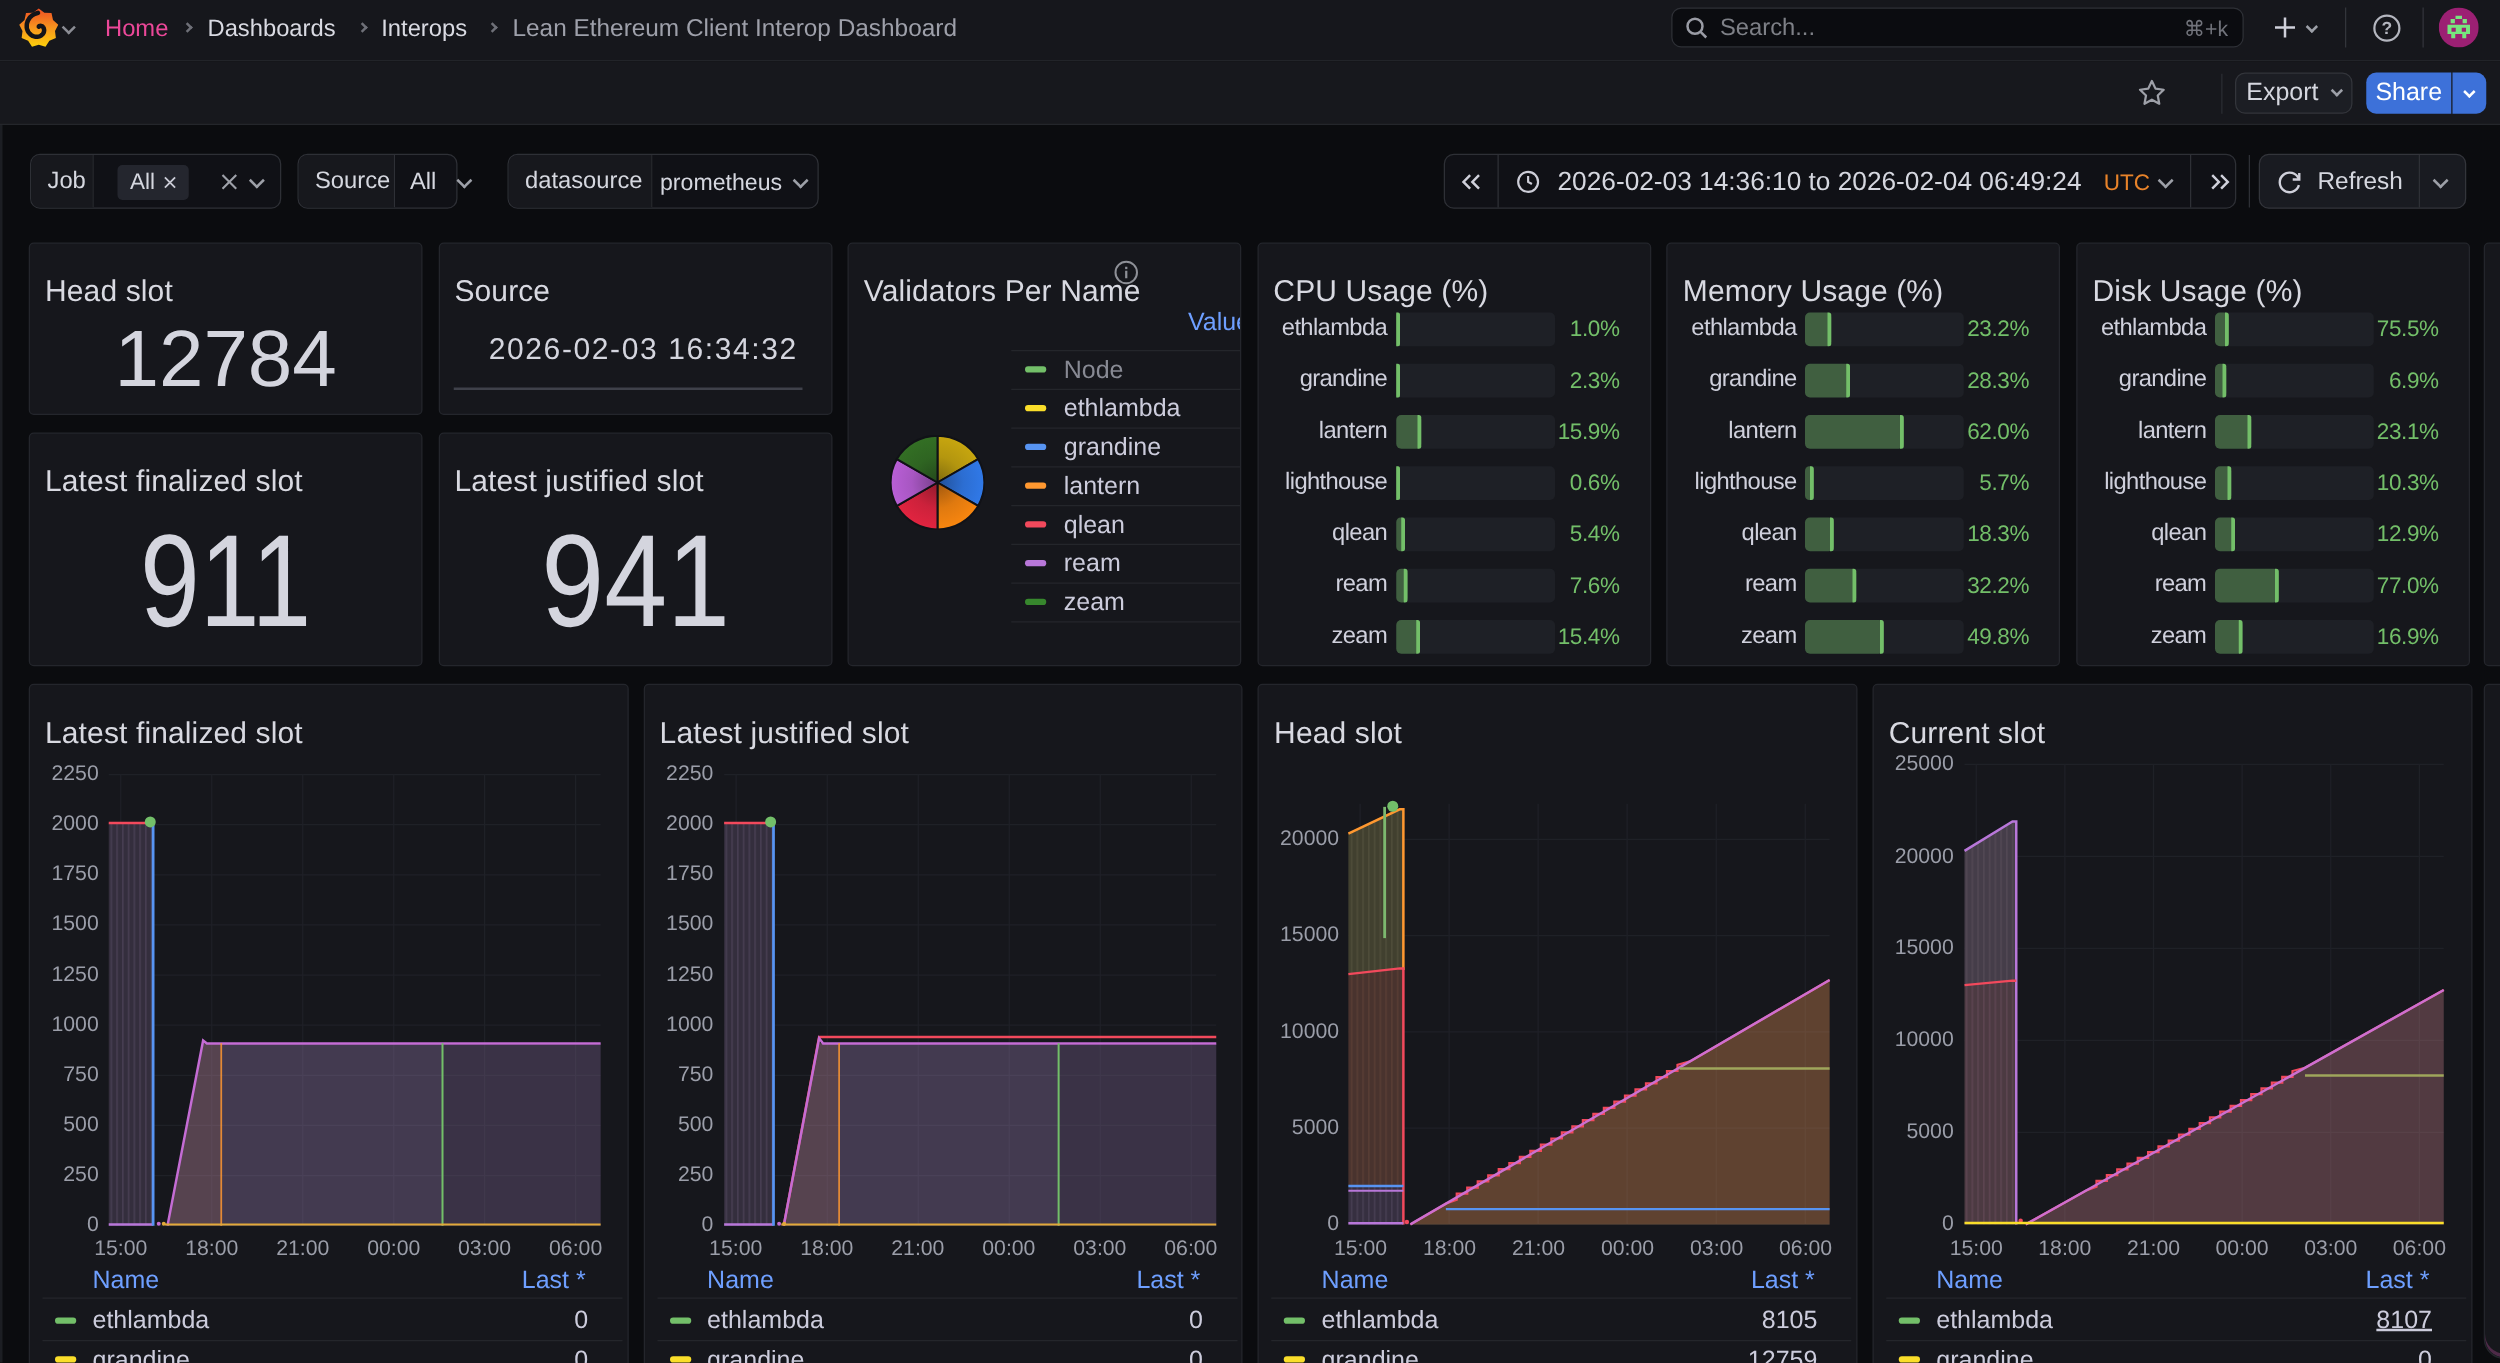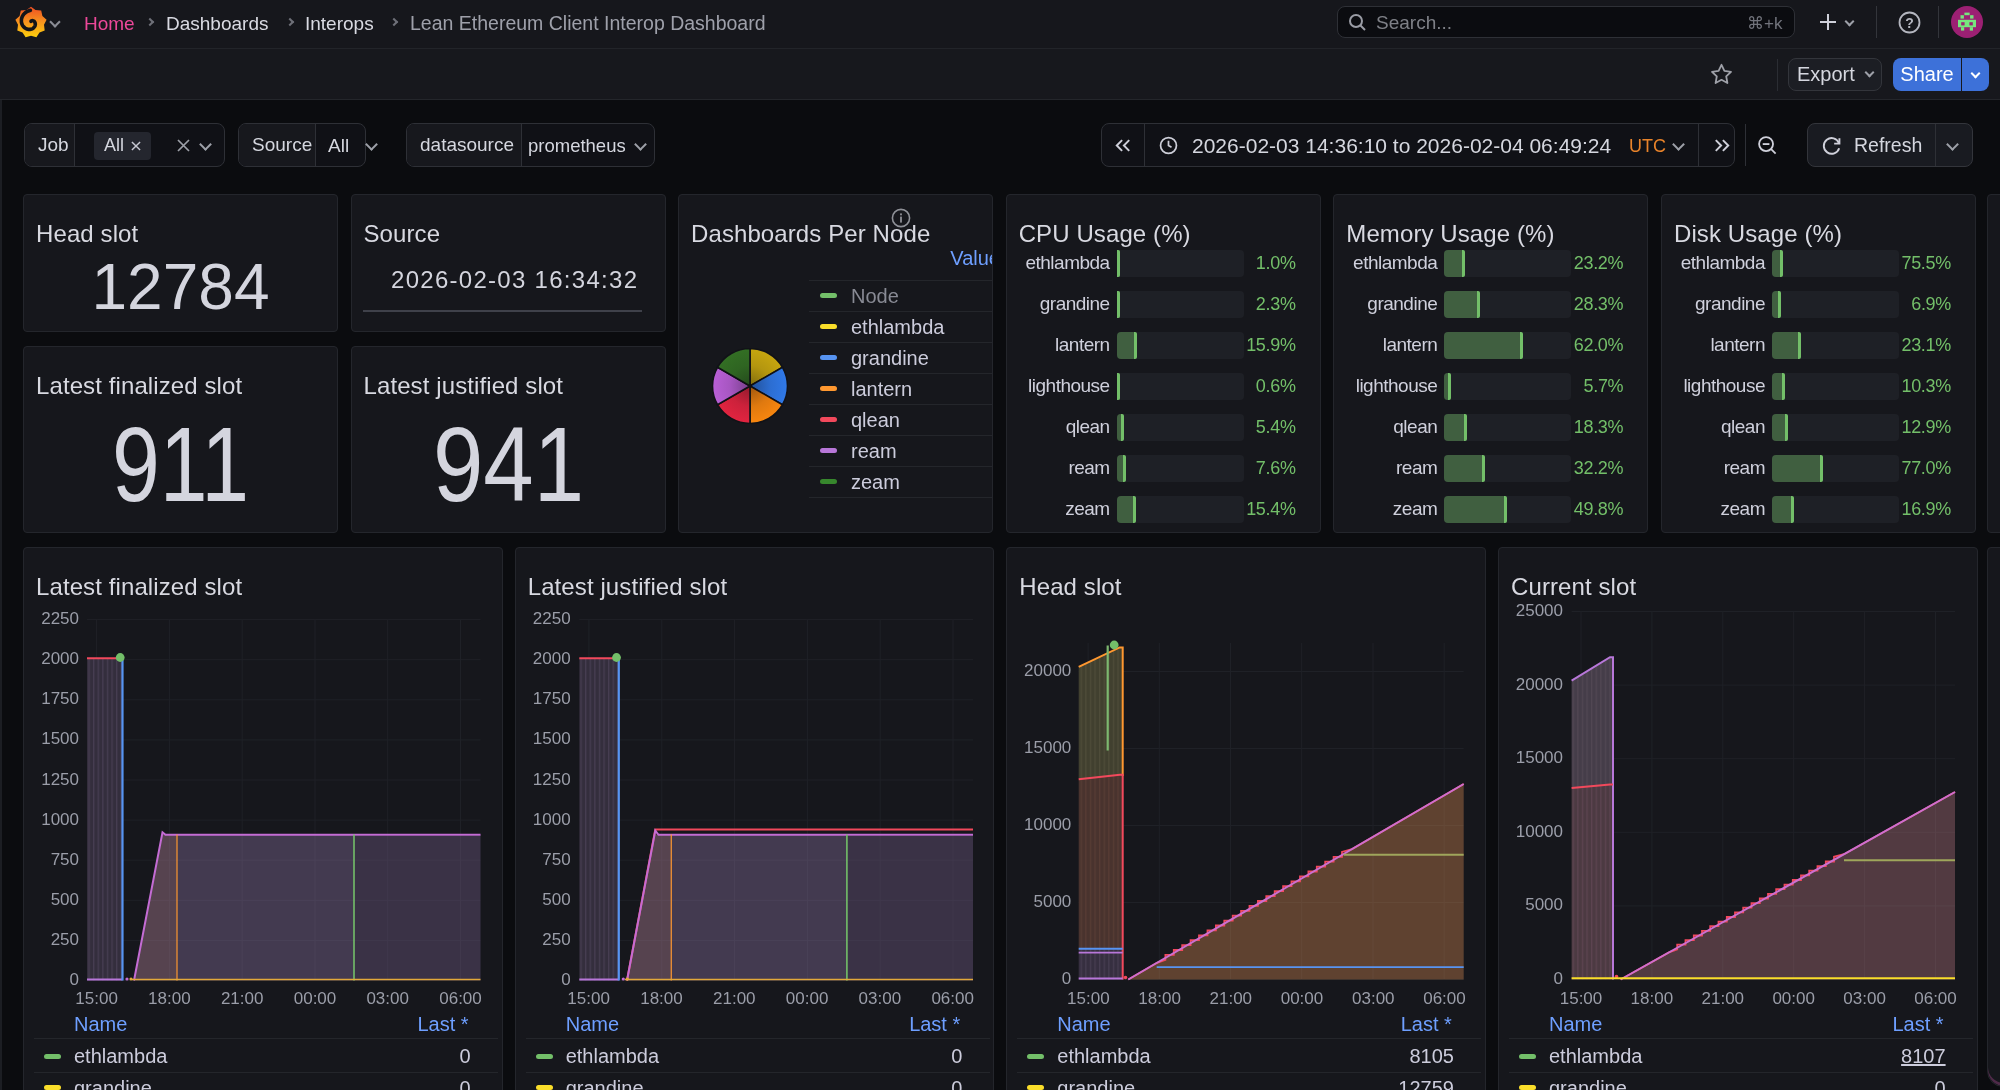--- a/index.html
+++ b/index.html
@@ -114,21 +114,21 @@
   <div class="lbl" style="width:77px;padding-left:13px;">Source</div>
   <div class="abs" style="left:89px;top:11px;color:#d5d7df;font-size:19px;font-weight:500;">All</div>
   <span class="chev abs" style="left:128px;top:16px;"></span>
 </div>
 <div class="grp" style="left:406px;width:249px;">
   <div class="lbl" style="width:115px;padding-left:13px;">datasource</div>
   <div class="abs" style="left:121px;top:11px;color:#d5d7df;font-size:18.5px;font-weight:500;">prometheus</div>
   <span class="chev abs" style="left:229px;top:16px;"></span>
 </div>
 
-<div class="grp" style="left:1101px;width:634px;">
+<div class="grp" style="left:1155px;width:634px;">
   <div class="abs" style="left:0;top:0;width:43.4px;height:42px;display:flex;align-items:center;justify-content:center;border-right:1px solid #2e3036;">
     <svg width="16" height="15" viewBox="0 0 18 16">
         <path d="M8 2 L2 8 L8 14 M16 2 L10 8 L16 14" stroke="#cfd0da" stroke-width="2.2" fill="none"></path>
       </svg>
   </div>
   <svg class="abs" style="left:57px;top:11.5px;" width="19" height="19" viewBox="0 0 22 22">
     <circle cx="11" cy="11" r="9.2" fill="none" stroke="#cdced8" stroke-width="2"></circle>
     <path d="M11 5.5 V11 L14.5 13" stroke="#cdced8" stroke-width="2" fill="none"></path>
   </svg>
   <div class="abs" style="left:90px;top:10px;font-size:21px;font-weight:500;color:#d5d7df;">2026-02-03 14:36:10 to 2026-02-04 06:49:24</div>
@@ -182,21 +182,21 @@
 </div>
 
 <div class="panel" style="left:350.5px;top:346px;width:315px;height:186.5px;">
   <div class="ptitle">Latest justified slot</div>
   <svg class="abs" style="left:0;top:0;" width="313" height="185">
       <text x="156.5" y="153.5" text-anchor="middle" font-size="105" font-weight="500" fill="#d4d5de" font-family="Liberation Sans" textLength="151" lengthAdjust="spacingAndGlyphs">941</text>
     </svg>
 </div>
 
 <div class="panel" style="left:678px;top:193.5px;width:315px;height:339px;overflow:hidden;">
-  <div class="ptitle">Dashboards Per Node</div>
+  <div class="ptitle">Validators Per Name</div>
   <svg class="abs" style="left:212px;top:13px;" width="20" height="20" viewBox="0 0 20 20">
     <circle cx="10" cy="10" r="8.6" fill="none" stroke="#8e9097" stroke-width="1.6"></circle>
     <rect x="9.1" y="8.6" width="1.8" height="6" fill="#8e9097"></rect>
       <rect x="9.1" y="5.4" width="1.8" height="1.9" fill="#8e9097"></rect>
   </svg>
   <div class="leghdr" style="right:-8px;top:52px;">Value</div>
   <svg class="abs" style="left:33px;top:153px;" width="76" height="76" viewBox="-38 -38 76 76">
     <defs>
         <radialGradient id="pieshade" cx="0.5" cy="0.5" r="0.5">
       <stop offset="0" stop-color="rgba(10,10,14,0.38)"></stop>

